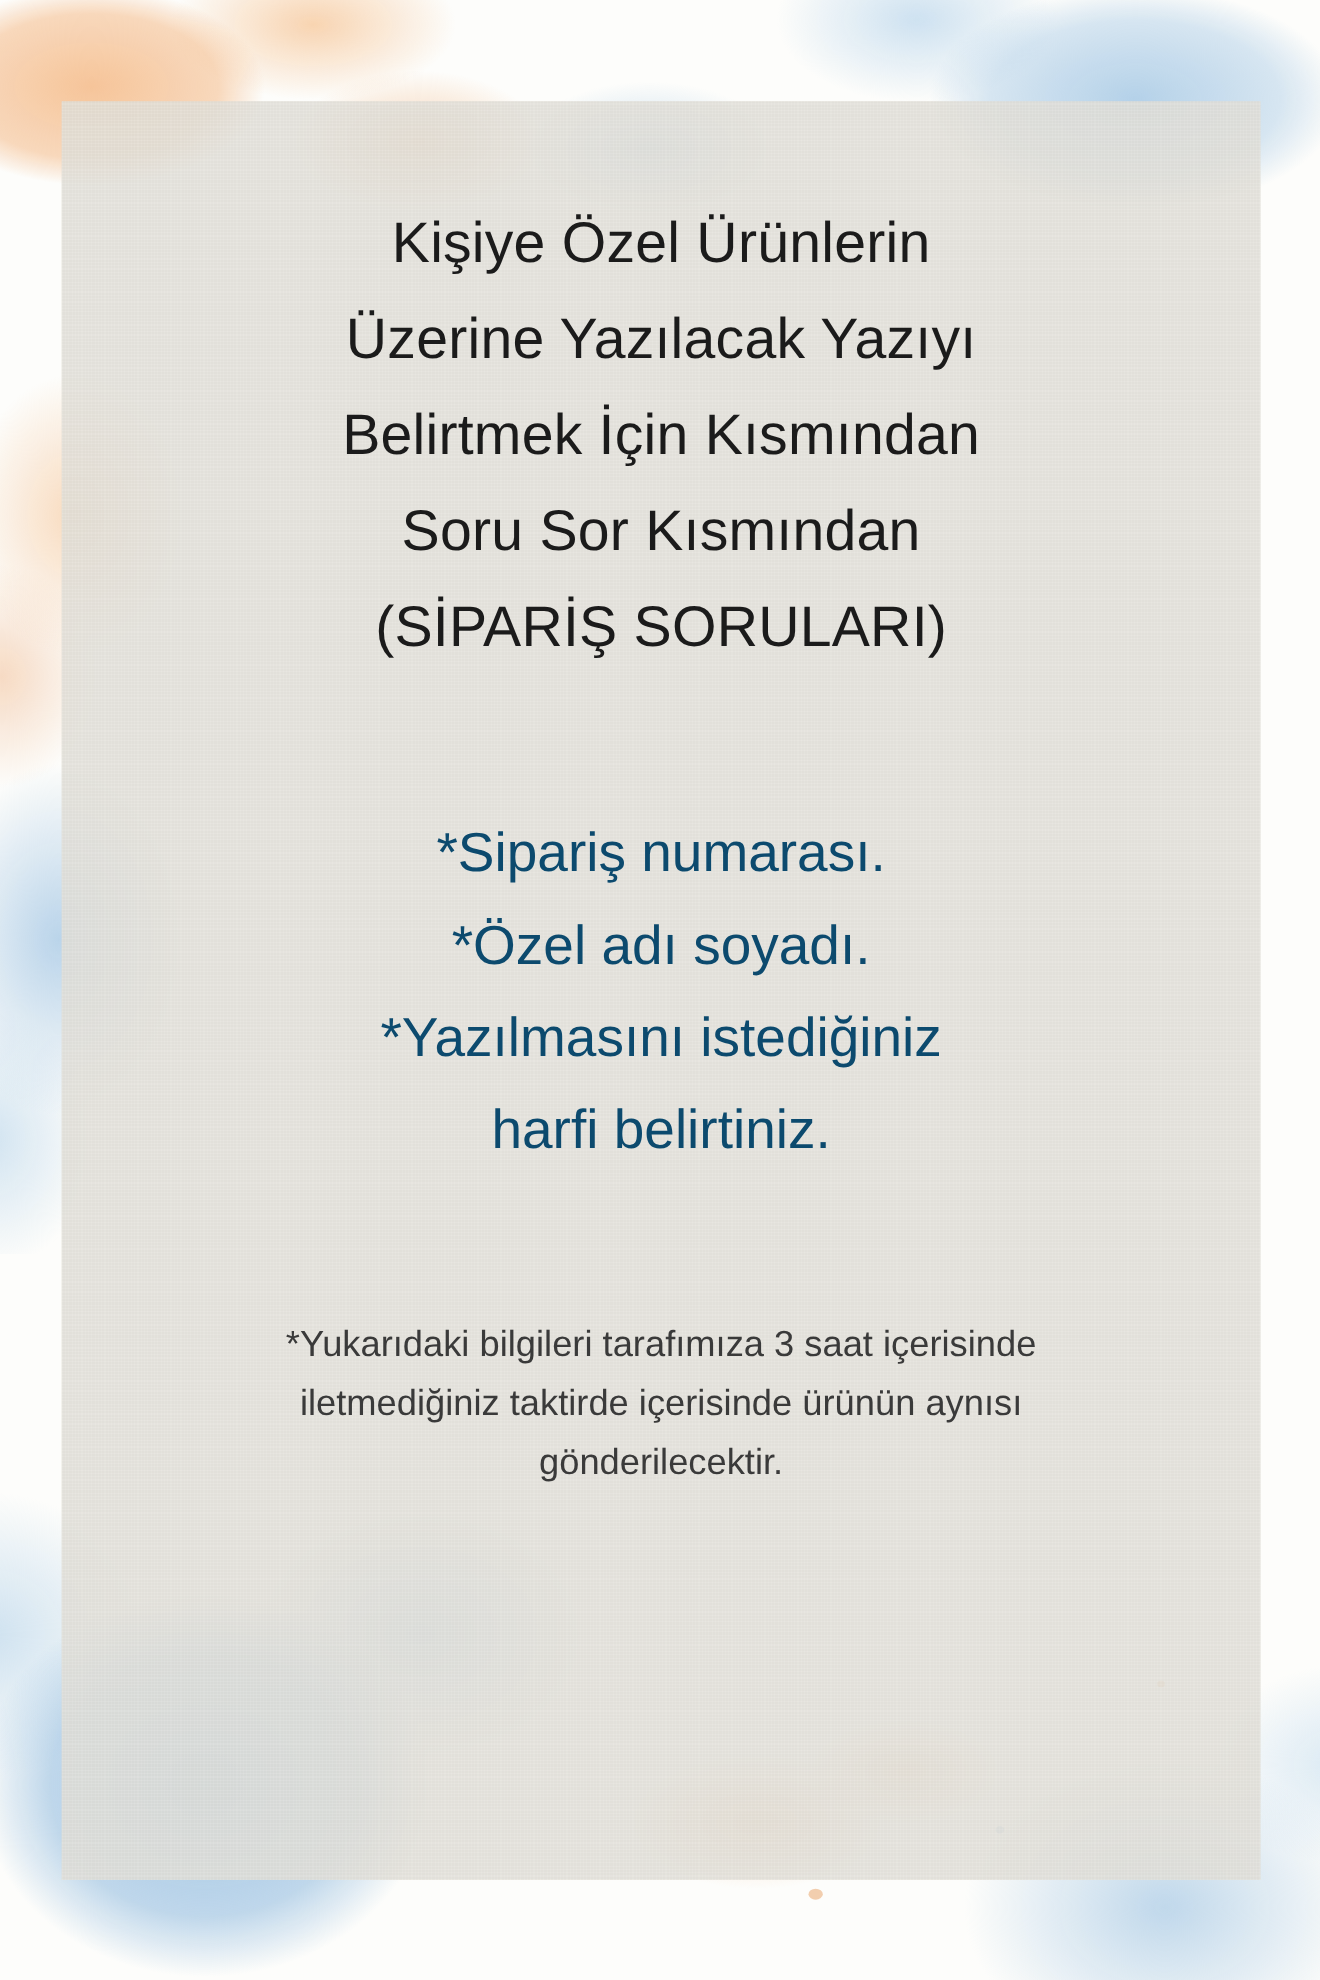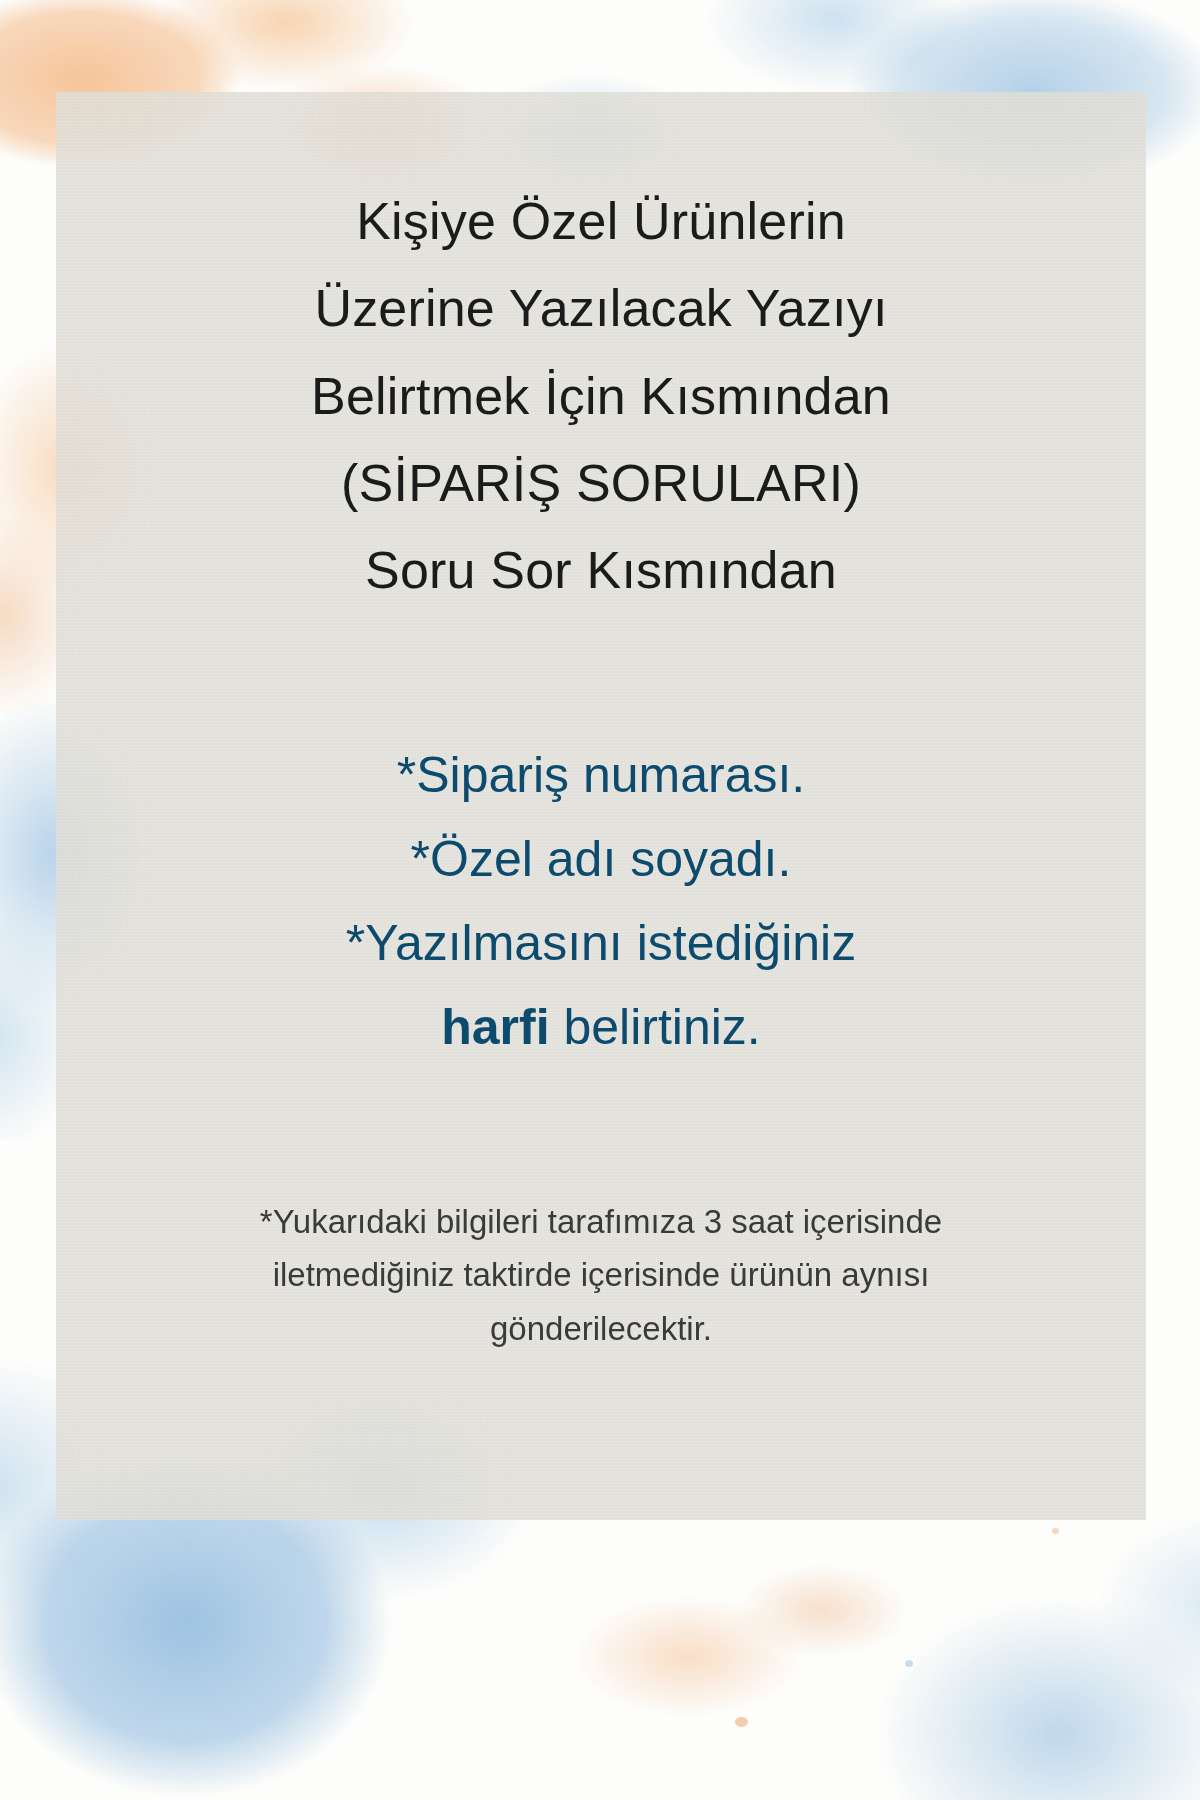--- a/index.html
+++ b/index.html
@@ -114,21 +114,21 @@
     border-radius: 50%;
     background: rgba(233,168,112,0.55);
   }
 
   
   .card {
     position: absolute;
     left: 56px;
     top: 92px;
     width: 1090px;
-    height: 1428px;
+    height: 1617px;
     background: rgba(226,223,217,0.86);
     box-sizing: border-box;
     padding: 86px 84px 0 84px;
     text-align: center;
   }
 
   .card-texture {
     position: absolute;
     inset: 0;
     pointer-events: none;
@@ -151,21 +151,21 @@
 
   .bullets {
     position: relative;
     margin: 118px 0 0 0;
     font-size: 50px;
     line-height: 1.68;
     color: #0c4a6e;
     font-weight: 400;
   }
   .bullets .line { display: block; }
-  .bullets .strong { font-weight: 700; margin-top: 48px; }
+  .bullets .strong { font-weight: 400; margin-top: 48px; }
 
   .footnote {
     position: relative;
     margin: 126px 0 0 0;
     font-size: 33px;
     line-height: 1.62;
     color: #3a3a3a;
     font-weight: 400;
     padding: 0 14px;
   }
@@ -189,22 +189,22 @@
   <div class="speck" style="left:905px; top:1660px; width:8px; height:7px; background:rgba(168,202,229,0.6);"></div>
   <div class="speck" style="left:1052px; top:1528px; width:7px; height:6px; background:rgba(233,168,112,0.45);"></div>
 
   <div class="card">
     <div class="card-texture"></div>
 
     <h1 class="headline">
       <span class="line">Kişiye Özel Ürünlerin</span>
       <span class="line">Üzerine Yazılacak Yazıyı</span>
       <span class="line">Belirtmek İçin Kısmından</span>
+      <span class="line">Soru Sor Kısmından</span>
       <span class="line">(SİPARİŞ SORULARI)</span>
-      <span class="line">Soru Sor Kısmından</span>
     </h1>
 
     <div class="bullets">
       <span class="line">*Sipariş numarası.</span>
       <span class="line">*Özel adı soyadı.</span>
       <span class="line">*Yazılmasını istediğiniz</span>
       <span class="line"><span class="strong">harfi</span><span> belirtiniz.</span></span>
     </div>
 
     <div class="footnote">

